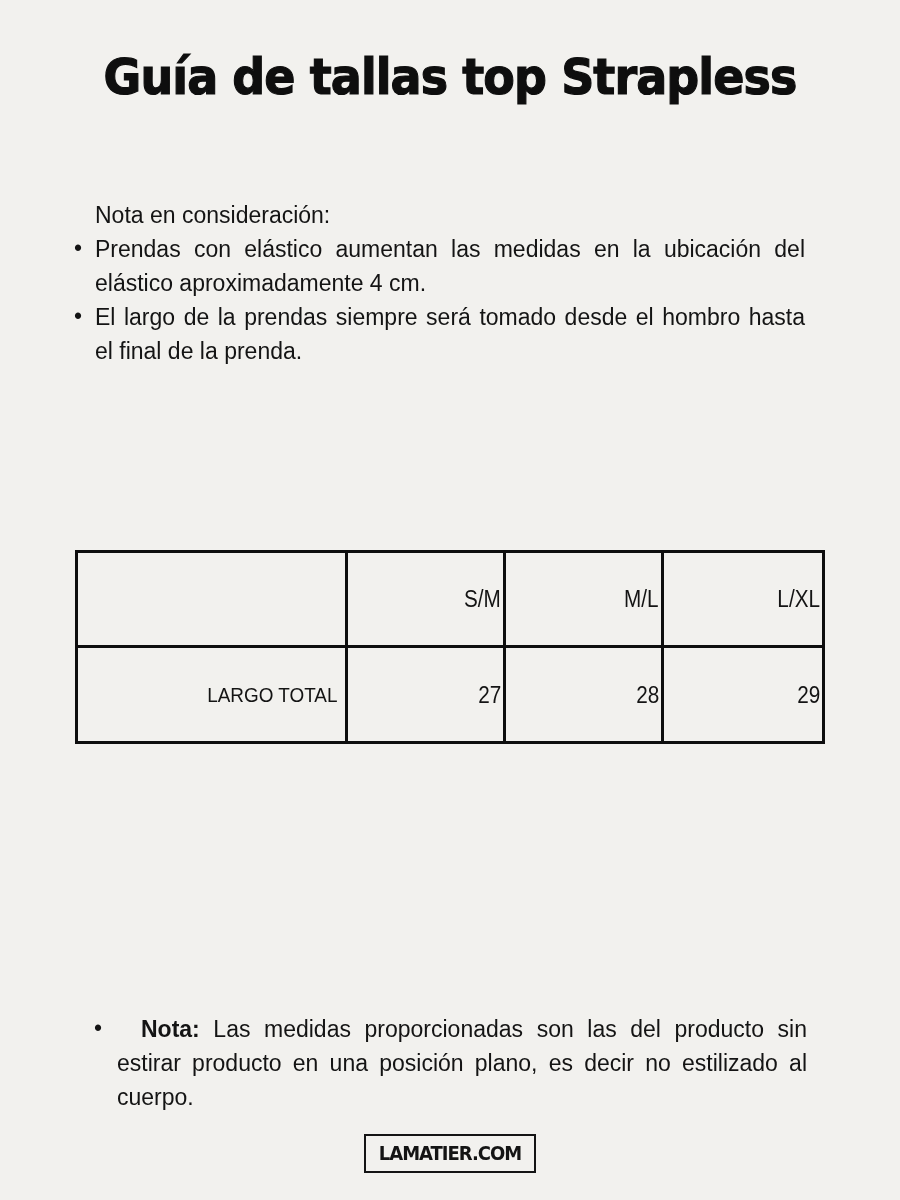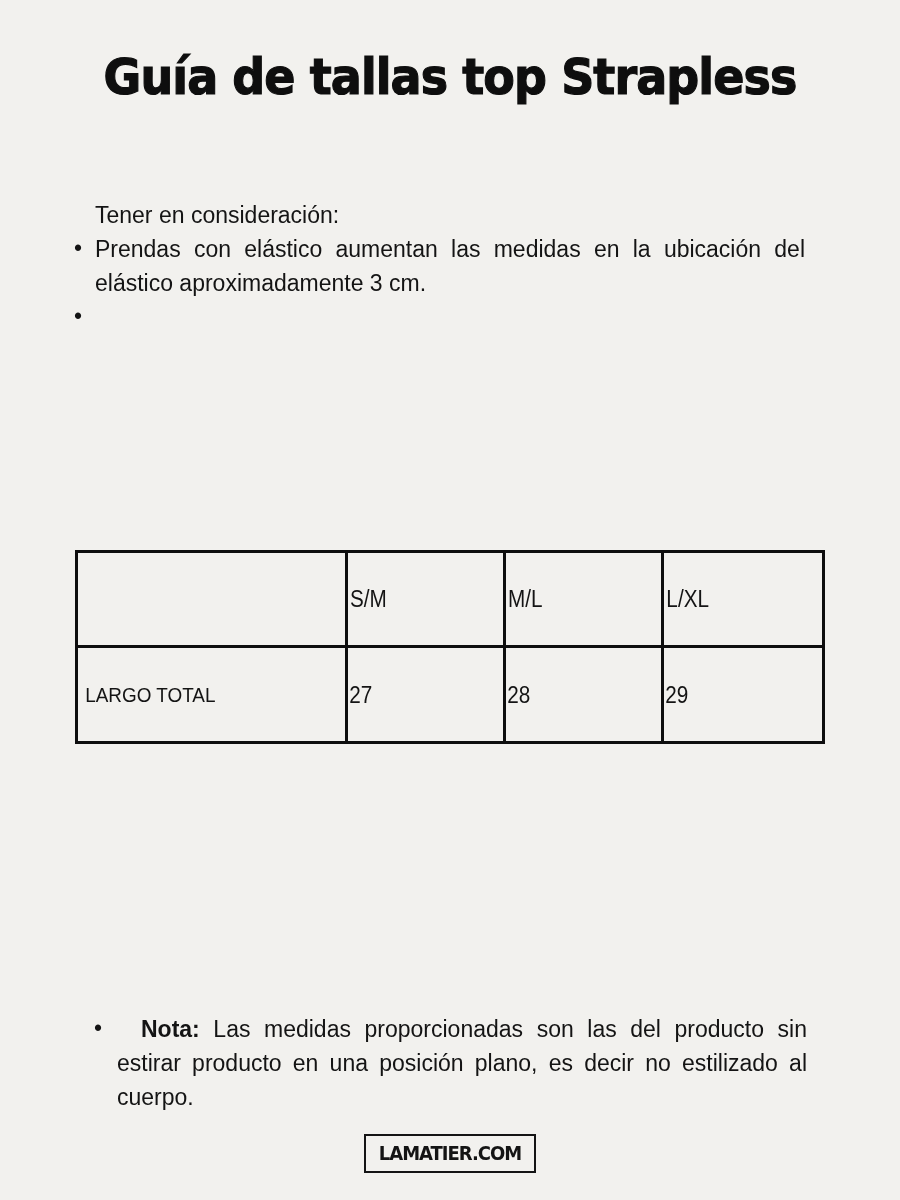--- a/index.html
+++ b/index.html
@@ -71,21 +71,21 @@
     width: 750px;
   }
   table.size-table {
     width: 100%;
     border-collapse: collapse;
     table-layout: fixed;
   }
   table.size-table th,
   table.size-table td {
     border: 3px solid #0e0e0e;
-    text-align: left;
+    text-align: right;
     vertical-align: middle;
     font-weight: normal;
     color: #141414;
   }
   tr.head-row   { height: 95px; }
   tr.data-row-1 { height: 96px; }
   tr.data-row-2 { height: 90px; }
   table.size-table .cell-txt {
     display: inline-block;
     transform: scaleX(0.9);
@@ -135,28 +135,29 @@
   }
 </style>
 </head>
 <body>
 
 <div class="page">
 
   <h1 class="title">Guía de tallas top Strapless</h1>
 
   <div class="considerations">
-    <div class="heading">Tener en consideración:</div>
+    <div class="heading">Nota en consideración:</div>
     <ul class="bullets">
       <li>
         <span class="dot">•</span>
-        <span>Prendas con elástico aumentan las medidas en la ubicación del elástico aproximadamente 3 cm.</span>
+        <span>Prendas con elástico aumentan las medidas en la ubicación del elástico aproximadamente 4 cm.</span>
       </li>
       <li>
         <span class="dot">•</span>
+        <span>El largo de la prendas siempre será tomado desde el hombro hasta el final de la prenda.</span>
       </li>
     </ul>
   </div>
 
   <div class="table-wrap">
     <table class="size-table">
       <colgroup>
         <col style="width:36.1%">
         <col style="width:21.2%">
         <col style="width:21.1%">

